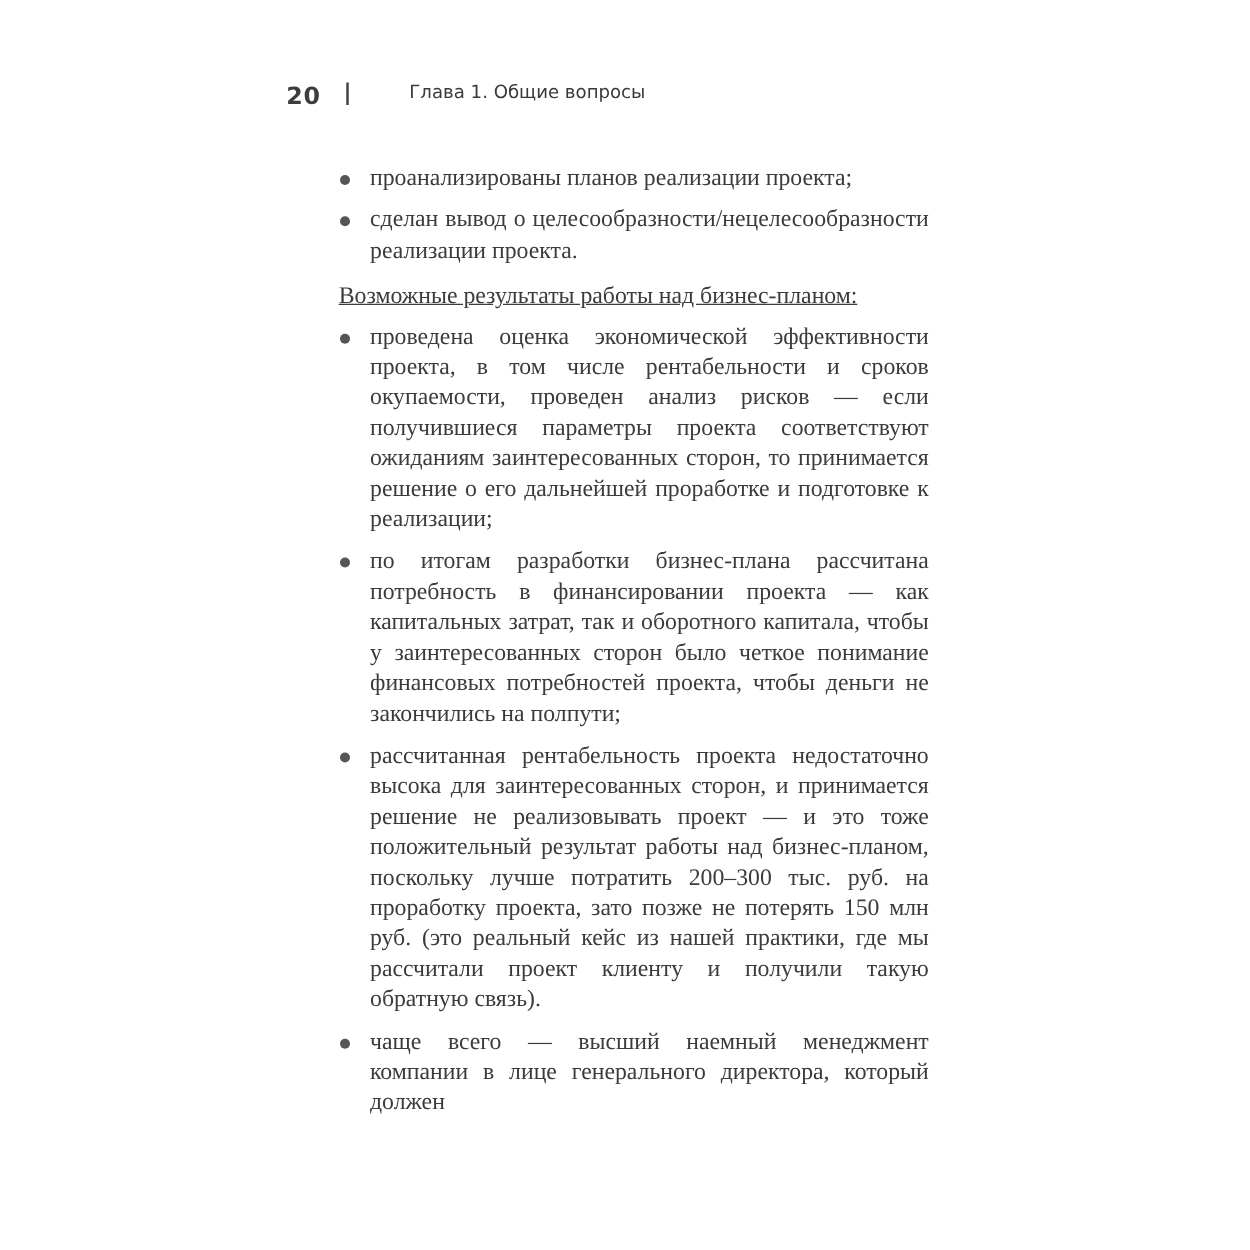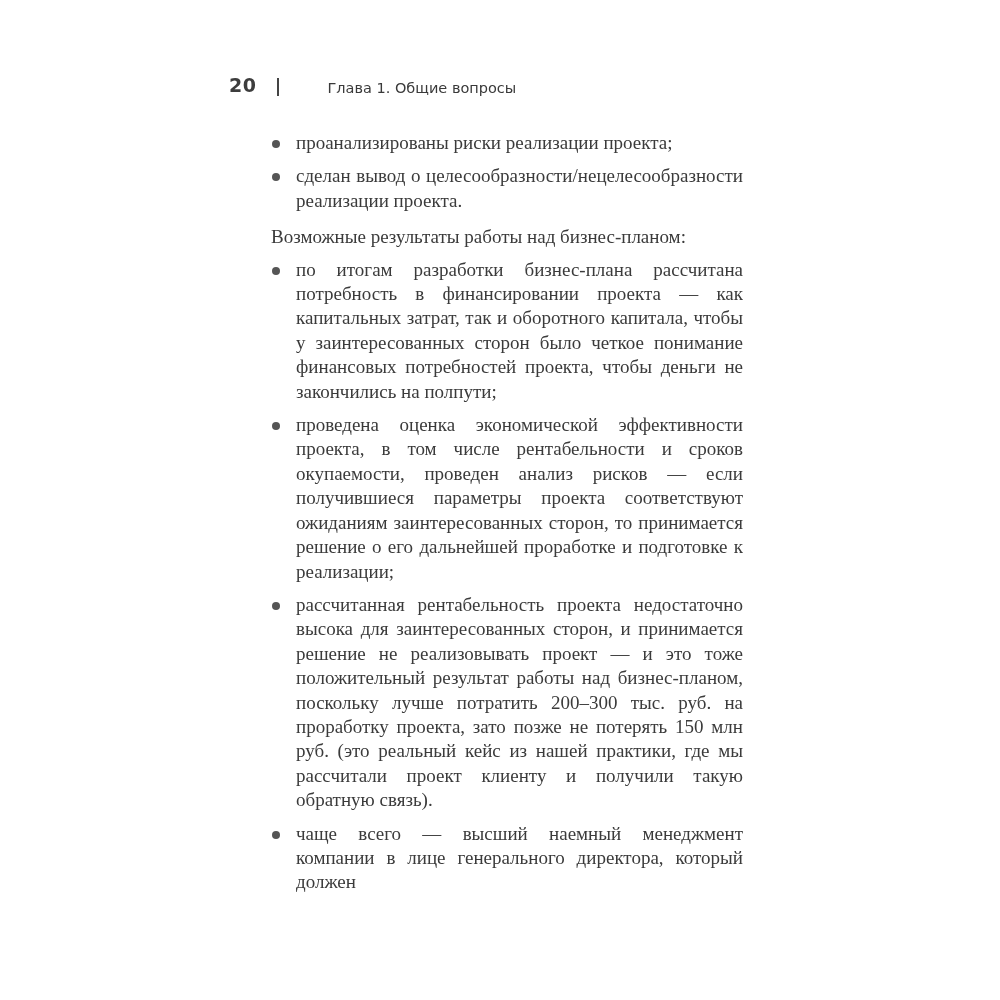--- a/index.html
+++ b/index.html
@@ -1,62 +1,62 @@
 <!DOCTYPE html>
 <html><head>
   <meta charset="utf-8">
   <style>
     html, body { margin: 0; padding: 0; background: #ffffff; }
     body { width: 1000px; height: 1000px; position: relative; overflow: hidden; }
     .header {
       position: absolute; left: 229px; top: 66px; height: 30px;
-      display: flex; align-items: flex-end;
+      display: flex; align-items: flex-start;
       font-family: "DejaVu Sans", sans-serif; color: #3a3a3a;
     }
     .page-num { font-size: 19px; font-weight: bold; letter-spacing: 0.5px; color: #3d3d3d; }
     .sep { width: 2px; height: 18px; background: #444; margin: 0 16px 0 21px; }
     .chapter { font-size: 14.5px; color: #3a3a3a; padding-left: 32px; }
     .content {
       position: absolute; left: 271px; top: 131px; width: 472px;
       font-family: "Liberation Serif", serif; font-size: 19px; line-height: 24.4px;
       color: #3b3b3b; text-align: justify;
     }
     ul { list-style: none; margin: 0; padding: 0; }
     li { position: relative; padding-left: 25px; margin: 0 0 9px 0; }
     li .bullet {
       position: absolute; left: 1px; top: 9px; width: 8px; height: 8px;
       border-radius: 50%; background: #555;
     }
-    p { margin: 0 0 9px 0; }
+    p { margin: 0 0 9px 0; text-decoration: underline; }
     .lead { margin-top: 12px; margin-bottom: 8px; }
     .section-title {
       font-family: "DejaVu Sans", sans-serif; font-weight: bold; font-size: 15.4px;
       line-height: 25px; color: #2e2e2e; margin: 22px 0 12px 0; text-align: left;
     }
   </style>
 </head>
 <body>
 
 <div class="header">
   <span class="page-num">20</span>
   <span class="sep"></span>
   <span class="chapter">Глава 1. Общие вопросы</span>
 </div>
 
 <div class="content">
   <ul>
-    <li><span class="bullet"></span><span>проанализированы риски реализации проекта;</span></li>
+    <li><span class="bullet"></span><span>проанализированы планов реализации проекта;</span></li>
     <li><span class="bullet"></span><span>сделан вывод о целесообразности/нецелесообразности реализации проекта.</span></li>
   </ul>
 
   <p class="lead">Возможные результаты работы над бизнес-планом:</p>
 
   <ul>
+    <li><span class="bullet"></span><span>проведена оценка экономической эффективности проекта, в том числе рентабельности и сроков окупаемости, проведен анализ рисков — если получившиеся параметры проекта соответствуют ожиданиям заинтересованных сторон, то принимается решение о его дальнейшей проработке и подготовке к реализации;</span></li>
     <li><span class="bullet"></span><span>по итогам разработки бизнес-плана рассчитана потребность в финансировании проекта — как капитальных затрат, так и оборотного капитала, чтобы у заинтересованных сторон было четкое понимание финансовых потребностей проекта, чтобы деньги не закончились на полпути;</span></li>
-    <li><span class="bullet"></span><span>проведена оценка экономической эффективности проекта, в том числе рентабельности и сроков окупаемости, проведен анализ рисков — если получившиеся параметры проекта соответствуют ожиданиям заинтересованных сторон, то принимается решение о его дальнейшей проработке и подготовке к реализации;</span></li>
     <li><span class="bullet"></span><span>рассчитанная рентабельность проекта недостаточно высока для заинтересованных сторон, и принимается решение не реализовывать проект — и это тоже положительный результат работы над бизнес-планом, поскольку лучше потратить 200–300 тыс. руб. на проработку проекта, зато позже не потерять 150 млн руб. (это реальный кейс из нашей практики, где мы рассчитали проект клиенту и получили такую обратную связь).</span></li>
   </ul>
 
 
 
   <ul>
     <li><span class="bullet"></span><span>чаще всего — высший наемный менеджмент компании в лице генерального директора, который должен</span></li>
   </ul>
 </div>
 

